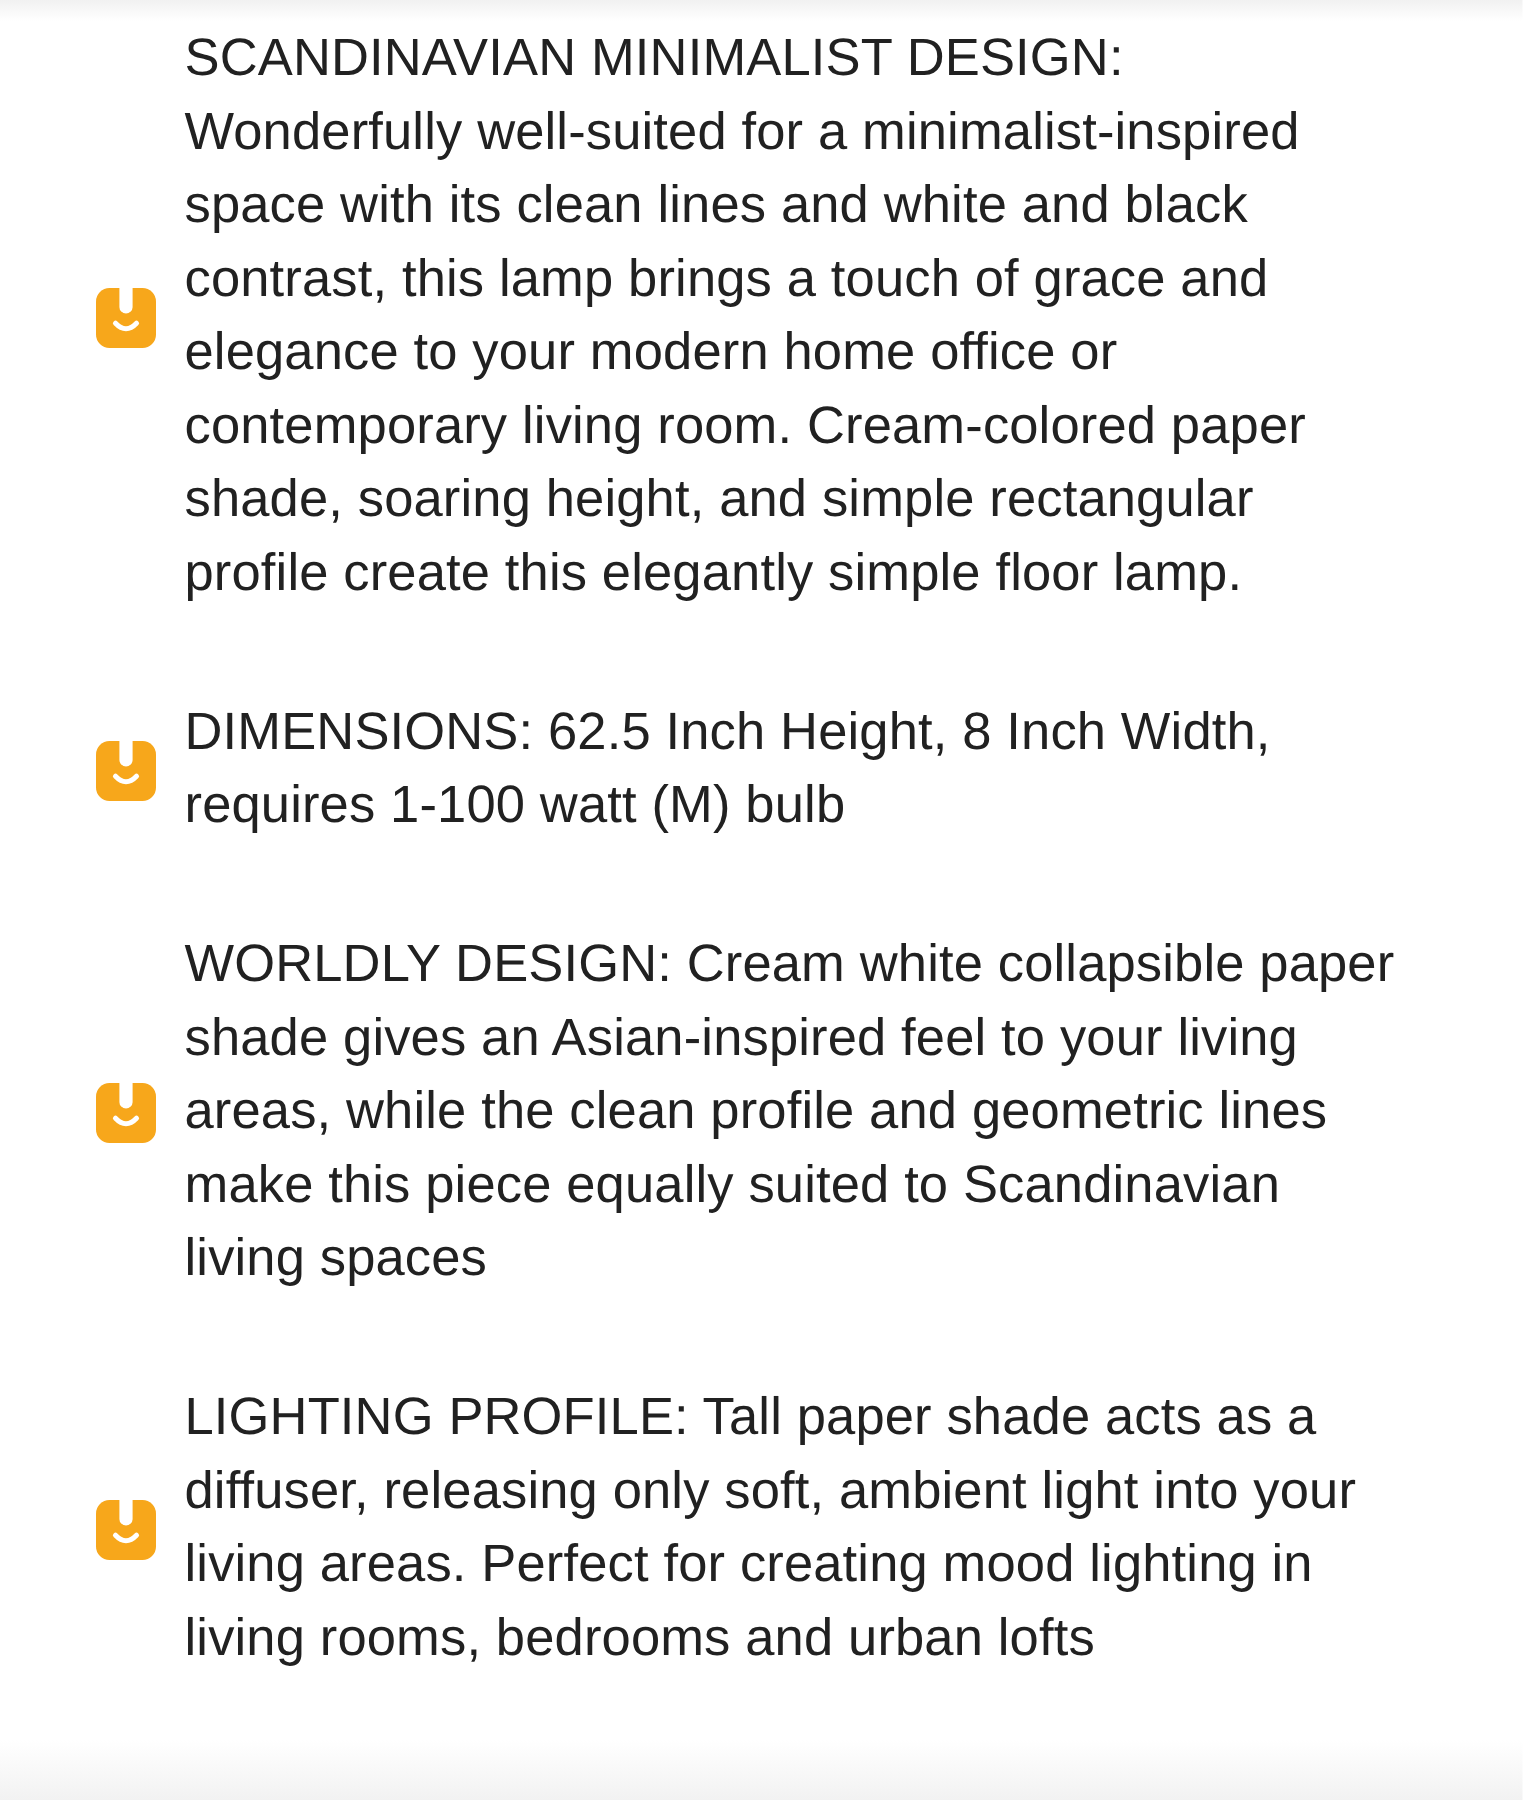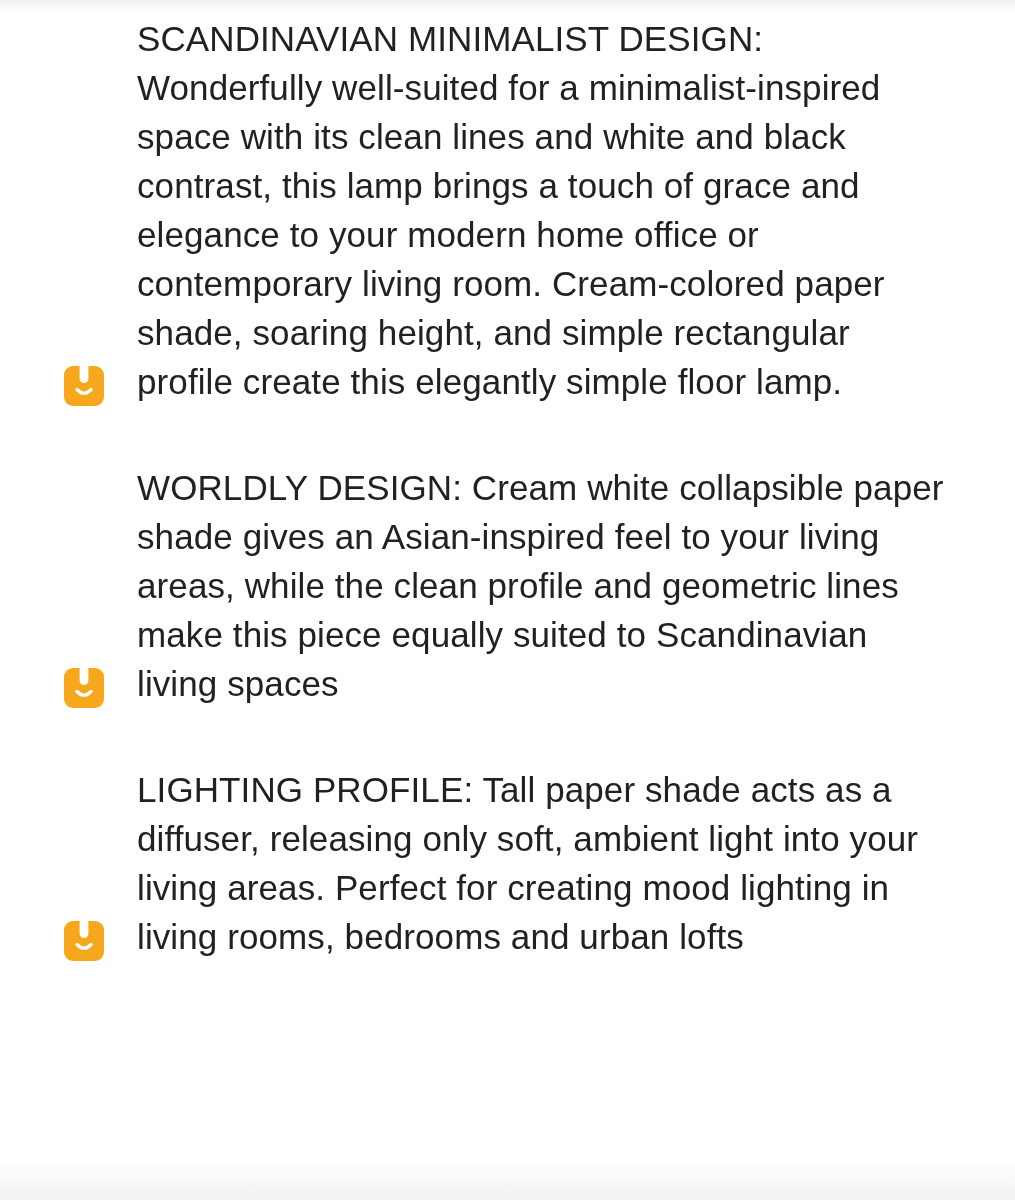--- a/index.html
+++ b/index.html
@@ -30,22 +30,22 @@
     pointer-events: none;
   }
   .bullet-list {
     list-style: none;
     margin: 0;
     padding: 14px 48px 0 64px;
     position: relative;
   }
   .bullet-item {
     display: flex;
-    align-items: flex-end;
-    gap: 33px;
+    align-items: center;
+    gap: 19px;
     margin: 0 0 57px 0;
   }
   .icon-wrap {
     flex: 0 0 auto;
     width: 40px;
     height: 40px;
     margin-top: 3px;
     display: block;
   }
   .icon-wrap svg { display: block; }
@@ -69,20 +69,30 @@
     <span class="icon-wrap">
       <svg width="40" height="40" viewBox="0 0 40 40" xmlns="http://www.w3.org/2000/svg">
         <rect x="0" y="0" width="40" height="40" rx="9" fill="var(--accent, #F7A71B)"></rect>
         <path d="M15.6 0 h8.8 v12.6 a4.4 4.4 0 0 1 -8.8 0 Z" fill="#ffffff"></path>
         <path d="M13 23.5 Q20 30.8 27 23.5" stroke="#ffffff" stroke-width="3.4" fill="none" stroke-linecap="round"></path>
       </svg>
     </span>
     <p class="bullet-text">SCANDINAVIAN MINIMALIST DESIGN: Wonderfully well-suited for a minimalist-inspired space with its clean lines and white and black contrast, this lamp brings a touch of grace and elegance to your modern home office or contemporary living room. Cream-colored paper shade, soaring height, and simple rectangular profile create this elegantly simple floor lamp.</p>
   </li>
 
+  <li class="bullet-item">
+    <span class="icon-wrap">
+      <svg width="40" height="40" viewBox="0 0 40 40" xmlns="http://www.w3.org/2000/svg">
+        <rect x="0" y="0" width="40" height="40" rx="9" fill="var(--accent, #F7A71B)"></rect>
+        <path d="M15.6 0 h8.8 v12.6 a4.4 4.4 0 0 1 -8.8 0 Z" fill="#ffffff"></path>
+        <path d="M13 23.5 Q20 30.8 27 23.5" stroke="#ffffff" stroke-width="3.4" fill="none" stroke-linecap="round"></path>
+      </svg>
+    </span>
+    <p class="bullet-text">DIMENSIONS: 62.5 Inch Height, 8 Inch Width, requires 1-100 watt (M) bulb</p>
+  </li>
 
   <li class="bullet-item">
     <span class="icon-wrap">
       <svg width="40" height="40" viewBox="0 0 40 40" xmlns="http://www.w3.org/2000/svg">
         <rect x="0" y="0" width="40" height="40" rx="9" fill="var(--accent, #F7A71B)"></rect>
         <path d="M15.6 0 h8.8 v12.6 a4.4 4.4 0 0 1 -8.8 0 Z" fill="#ffffff"></path>
         <path d="M13 23.5 Q20 30.8 27 23.5" stroke="#ffffff" stroke-width="3.4" fill="none" stroke-linecap="round"></path>
       </svg>
     </span>
     <p class="bullet-text">WORLDLY DESIGN: Cream white collapsible paper shade gives an Asian-inspired feel to your living areas, while the clean profile and geometric lines make this piece equally suited to Scandinavian living spaces</p>

